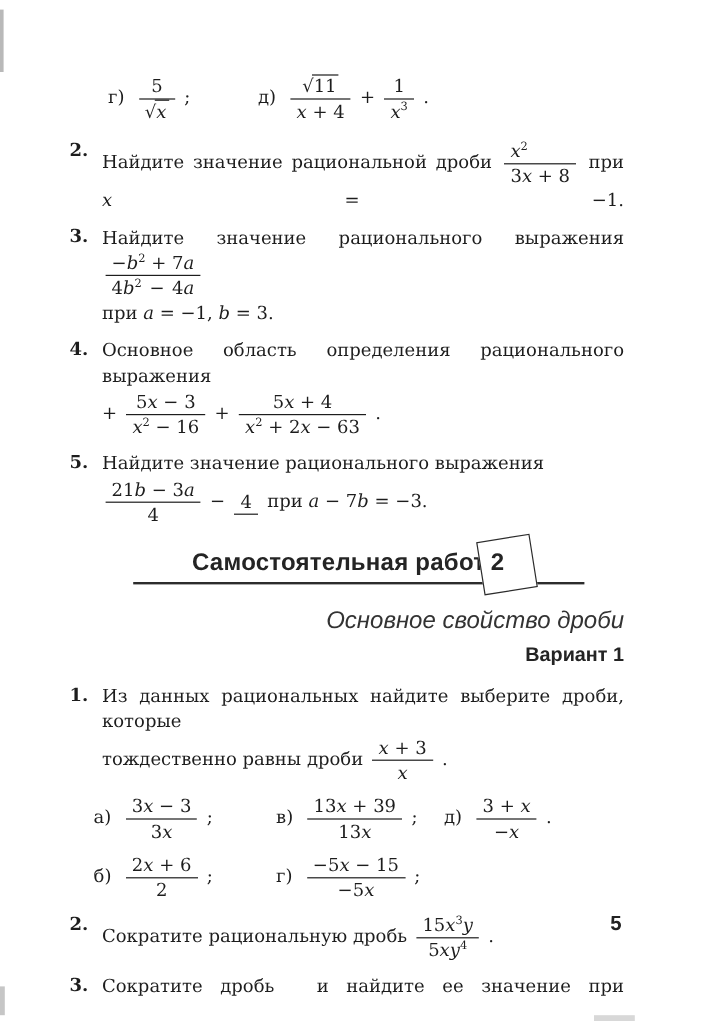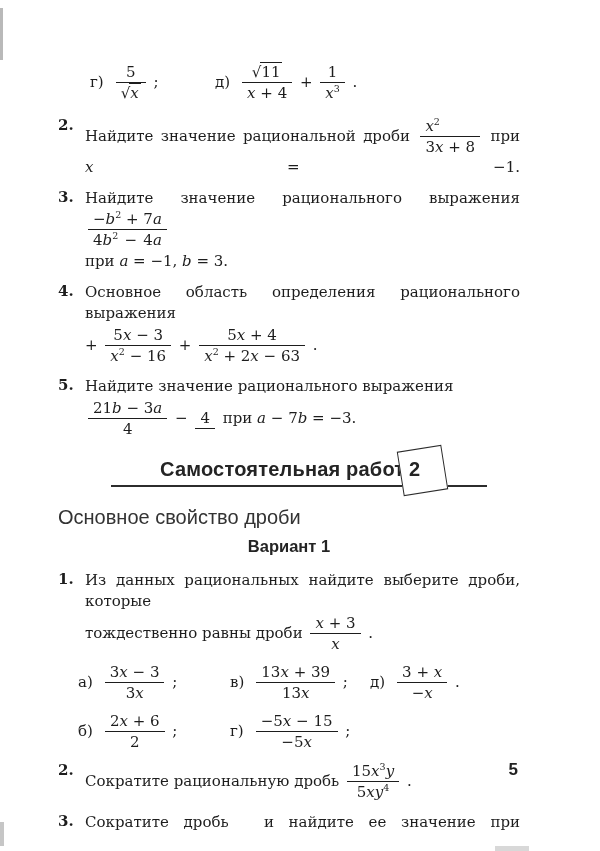--- a/index.html
+++ b/index.html
@@ -48,26 +48,26 @@
   .sw-badge{
     position:absolute;left:342px;top:0px;width:43px;height:43px;
     border:1.7px solid #2c2c2c;background:#ffffff;transform:rotate(-9deg);z-index:1;
   }
   .sw-num{
     position:absolute;left:351px;top:10px;z-index:2;
     font-family:"Liberation Sans","DejaVu Sans",sans-serif;
     font-weight:bold;font-size:20px;color:#242424;
   }
   .sw-subtitle{
-    text-align:left;margin:6px 0 8px;
-    font-family:"Liberation Sans","DejaVu Sans",sans-serif;
-    font-size:20px;color:#333333;
+    text-align:right;margin:6px 0 8px;
+    font-family:"Liberation Sans","DejaVu Sans",sans-serif;
+    font-size:20px;color:#333333;font-style:italic;
   }
   .sw-variant{
-    text-align:center;margin:0 0 13px;
+    text-align:right;margin:0 0 13px;
     font-family:"Liberation Sans","DejaVu Sans",sans-serif;
     font-weight:bold;font-size:16.5px;color:#242424;
   }
 
   
   .page-num{
     position:absolute;top:760px;right:82px;
     font-family:"Liberation Sans","DejaVu Sans",sans-serif;
     font-weight:bold;font-size:17px;color:#222222;
   }

